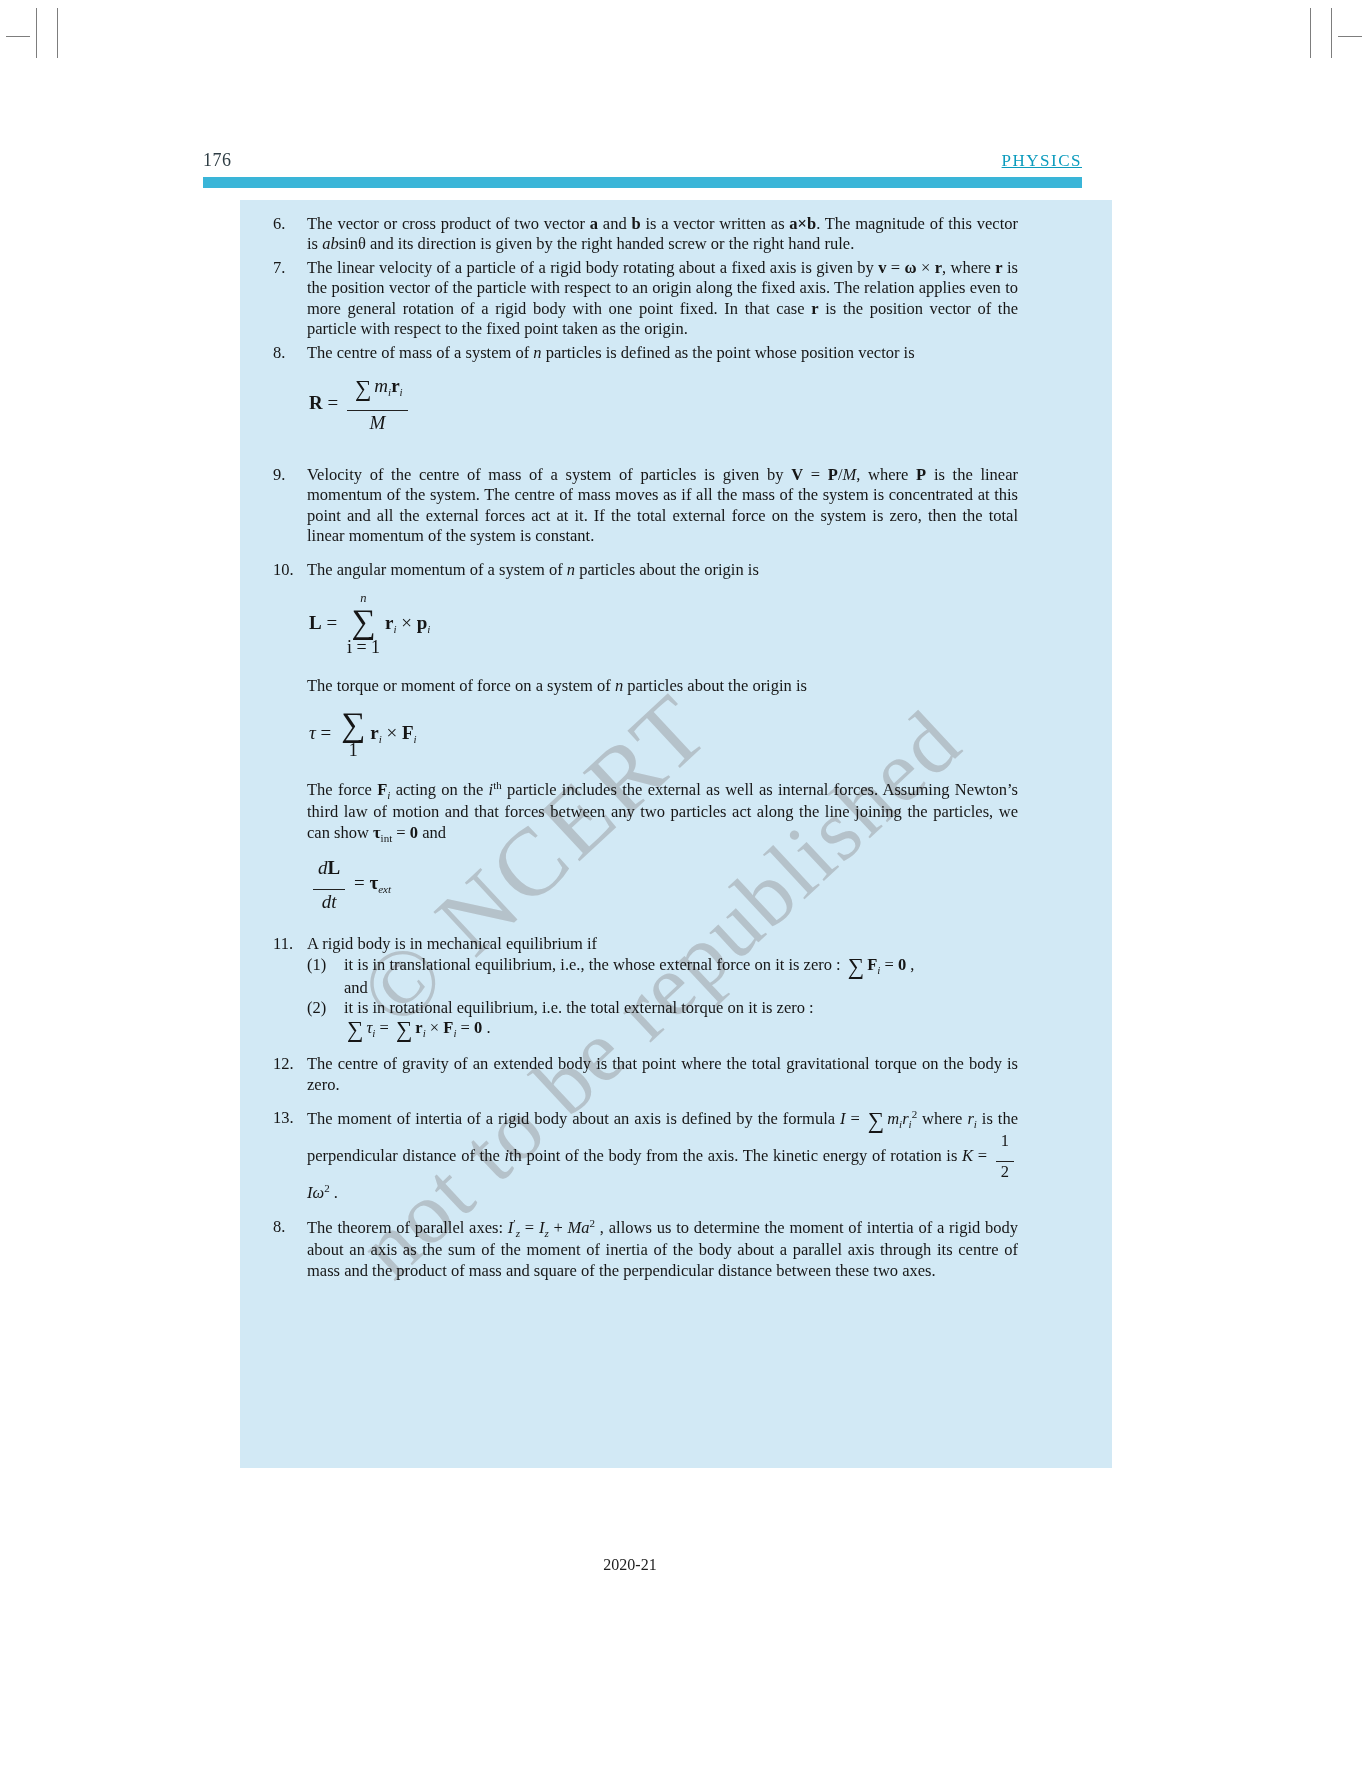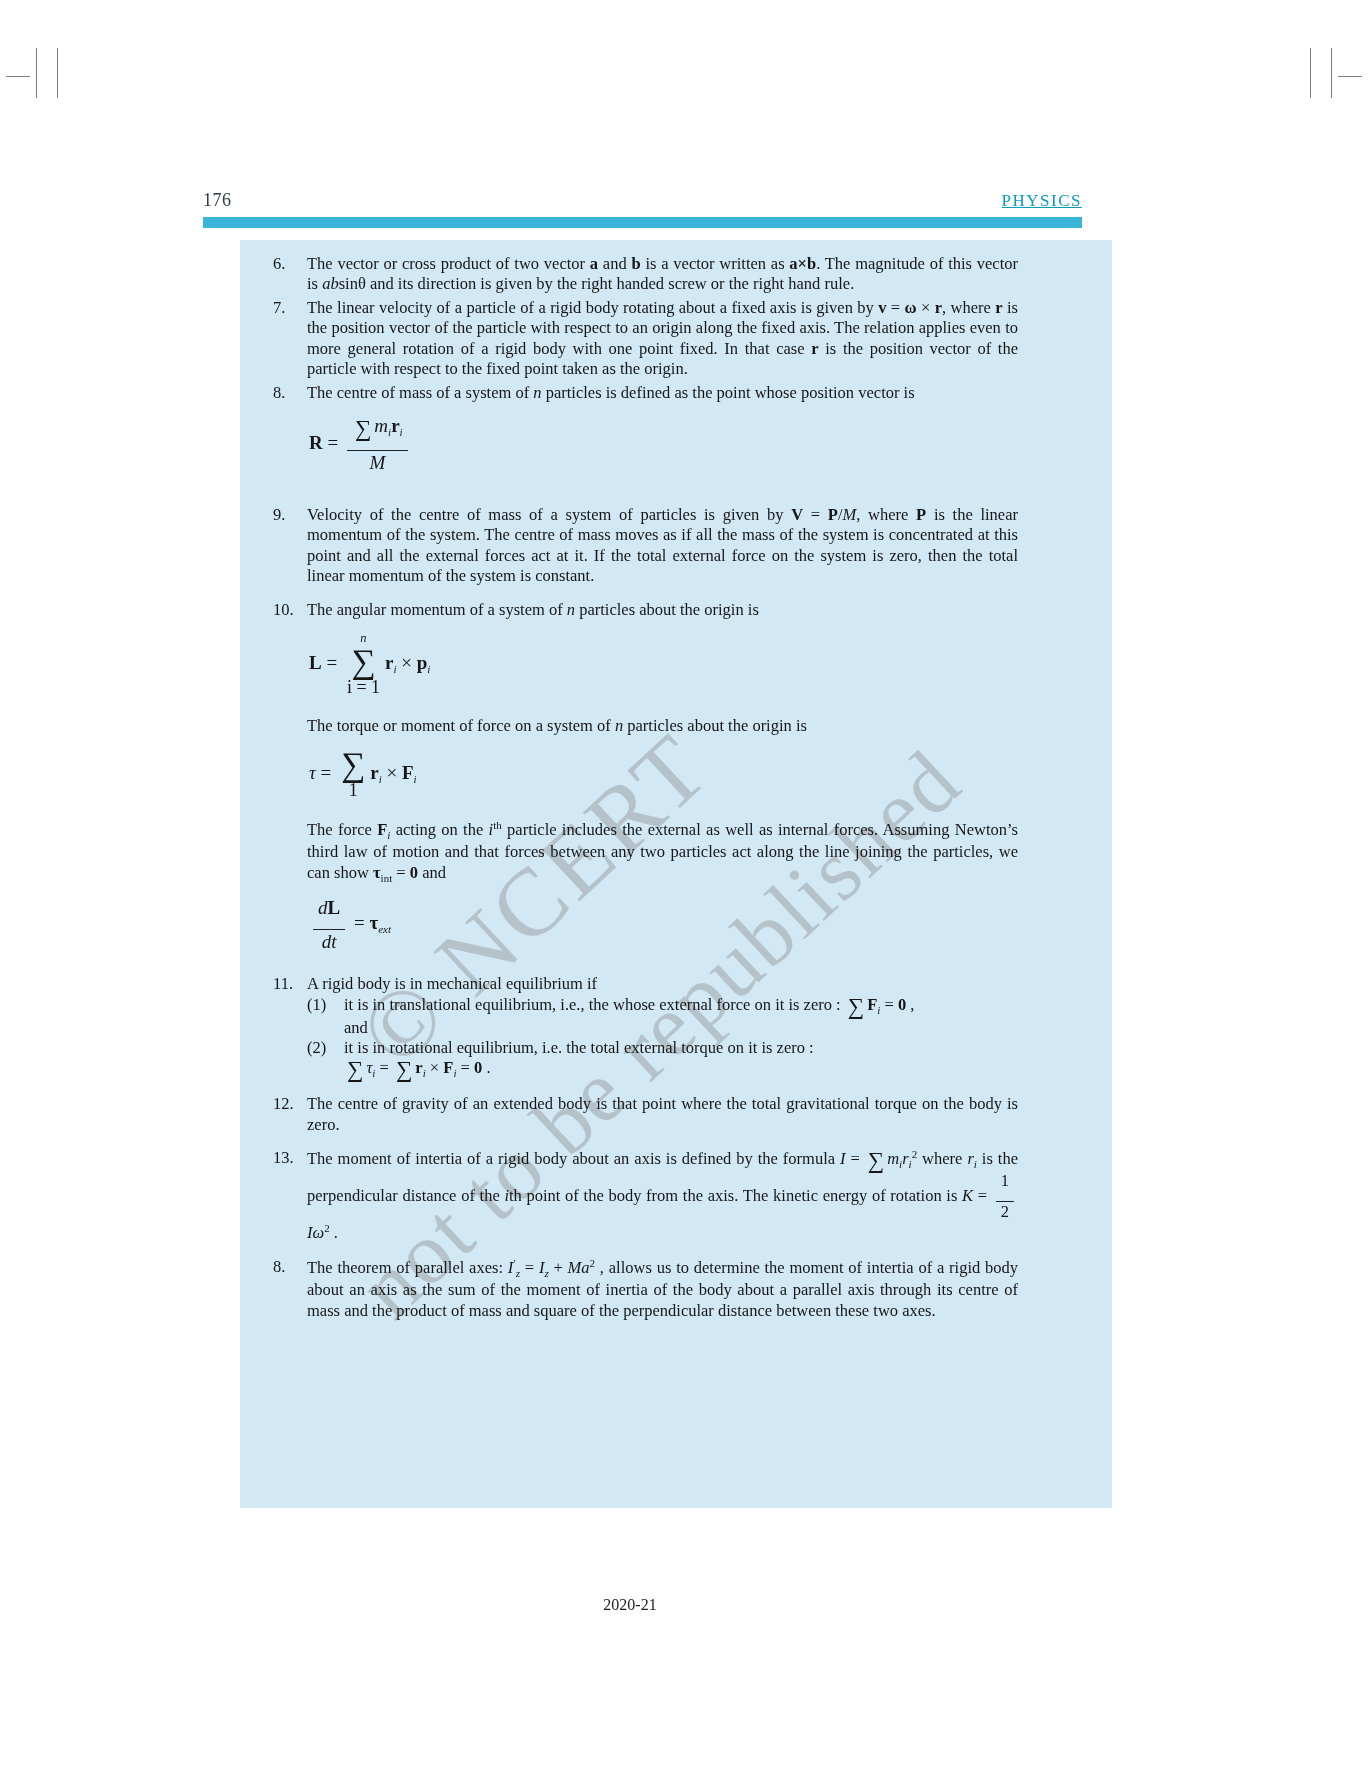--- a/index.html
+++ b/index.html
@@ -1,18 +1,18 @@
 <!DOCTYPE html>
 <html style="--accent: #0b9bbd; --bar: #3ab5d8; --panel: #d2e9f5; --wm: #b5c2ca; --ink: #161616;"><head>
 <meta charset="utf-8">
 <style>
   * { margin:0; padding:0; box-sizing:border-box; }
   html,body { background:#ffffff; }
   body { font-family:"Liberation Serif", serif; color:var(--ink,#161616); }
-  .page { position:relative; width:1368px; height:1652px; background:#ffffff; overflow:hidden;margin-top:40px; }
+  .page { position:relative; width:1368px; height:1652px; background:#ffffff; overflow:hidden; }
 
   
   .mark { position:absolute; background:#7d7d7d; }
   .vmark { width:1px; height:50px; }
   .hmark { height:1px; width:24px; }
 
   
   .page-header { position:absolute; left:203px; top:150px; width:879px; display:flex; justify-content:space-between; align-items:baseline; z-index:3; }
   .page-num { font-size:18px; color:#2e3d44; letter-spacing:0.5px; }
   .subject { font-size:17px; color:var(--accent,#0b9bbd); letter-spacing:1.5px;text-decoration:underline; }

